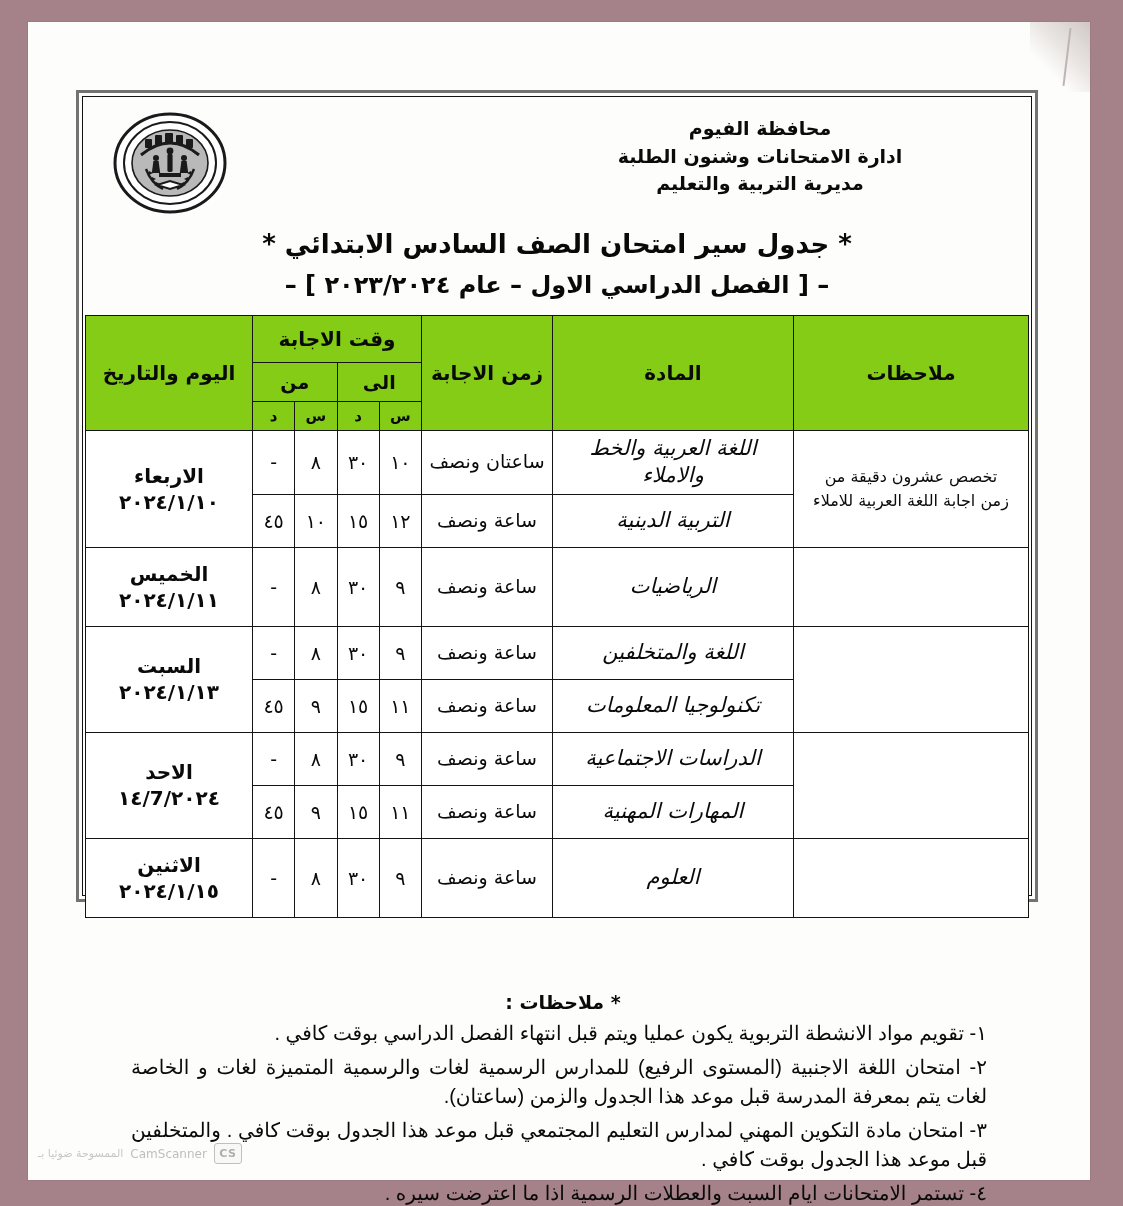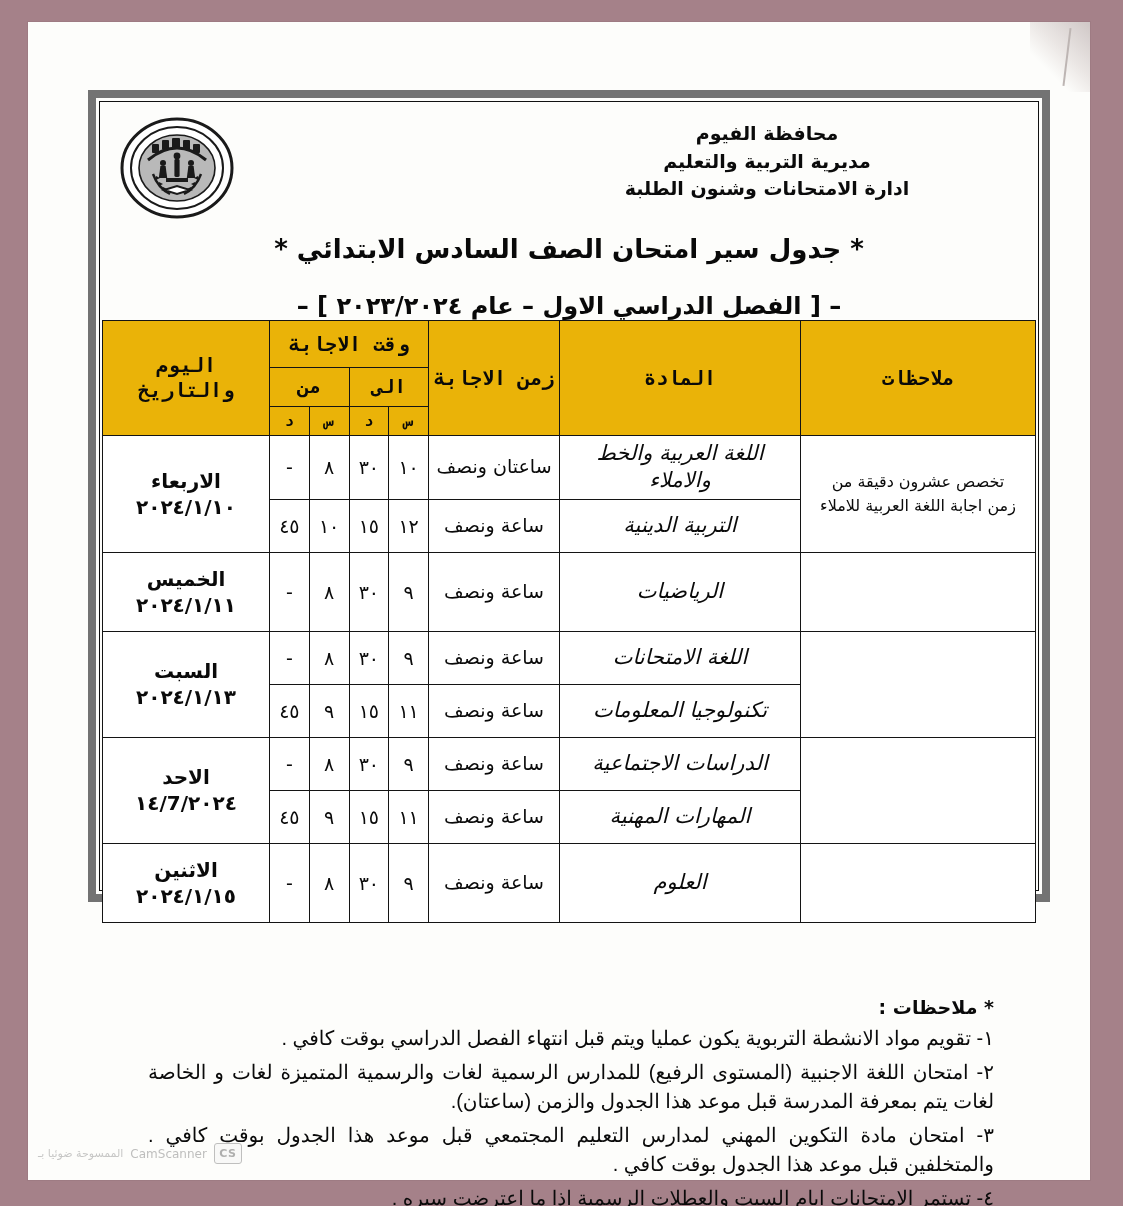--- a/index.html
+++ b/index.html
@@ -26,23 +26,23 @@
   .scan-fold:after{
     content:"";
     position:absolute; top:6px; right:22px;
     width:2px; height:58px;
     background:#bdb5b3;
     transform:rotate(7deg);
   }
 
   .sheet{
     position:absolute;
-    left:60px; top:68px;
+    left:48px; top:68px;
     width:962px; height:812px;
-    border:8px solid #737373;
+    border:3px solid #737373;
     box-sizing:border-box;
     padding:0;
   }
   .sheet-inner{
     position:absolute; inset:3px;
     border:1px solid #111;
   }
 
   
   .letterhead{
@@ -72,21 +72,21 @@
     text-align:center;
   }
   .title-main{
     font-family:"DejaVu Sans", sans-serif;
     font-weight:bold;
     font-size:26px;
     color:#090909;
     letter-spacing:.3px;
   }
   .title-sub{
-    margin-top:28px;
+    margin-top:12px;
     font-family:"DejaVu Sans", sans-serif;
     font-weight:bold;
     font-size:24px;
     color:#090909;
   }
 
   
   .tbl-wrap{
     position:absolute; left:0; right:0; top:222px;
     padding:0 6px;
@@ -99,23 +99,22 @@
     background:#fff;
   }
   table.sched th, table.sched td{
     border:1px solid #141414;
     text-align:center;
     vertical-align:middle;
     color:#0a0a0a;
     font-family:"DejaVu Sans", sans-serif;
   }
   table.sched thead th{
-    background:#eab308;
-    font-weight:bold;
-    font-family:Liberation Mono, monospace;
+    background:#84cc16;
+    font-weight:bold;
   }
   .h-big{font-size:20px;height:44px;}
   .h-mid{font-size:19px;height:36px;}
   .h-small{font-size:15px;height:26px;}
 
   .c-notes{width:232px;}
   .c-subject{width:238px;}
   .c-dur{width:128px;}
   .c-num{width:48px;}
   .c-day{width:164px;}
@@ -155,21 +154,21 @@
 
   
   .notes-block{
     position:absolute;
     left:52px; right:48px;
     top:898px;
     direction:rtl;
     color:#0a0a0a;
   }
   .notes-title{
-    text-align:right;
+    text-align:center;
     font-family:"DejaVu Sans", sans-serif;
     font-weight:bold;
     font-size:19px;
     margin-bottom:6px;
     padding-left:8px;
   }
   .note{
     font-family:Liberation Sans, sans-serif;
     font-size:20px;
     line-height:1.48;
@@ -246,22 +245,22 @@
             <path d="M80 60 l-4 2 l4 2 z"></path>
               <path d="M77 66 l-4 2 l4 2 z"></path>
             <path d="M73 71 l-4 2 l4 2 z"></path>
           </g>
           <rect x="48" y="62" width="22" height="4" fill="#1a1a1a"></rect>
           <path d="M46 74 l13 -4 l13 4 l-13 4 z" fill="#ffffff" stroke="#1a1a1a" stroke-width="2"></path>
         </svg>
       </div>
       <div class="org">
         <div>محافظة الفيوم</div>
+        <div>ادارة الامتحانات وشنون الطلبة</div>
         <div>مديرية التربية والتعليم</div>
-        <div>ادارة الامتحانات وشنون الطلبة</div>
       </div>
     </div>
 
     <div class="titles">
       <div class="title-main">* جدول سير امتحان الصف السادس الابتدائي *</div>
       <div class="title-sub">– [ الفصل الدراسي الاول – عام ٢٠٢٣/٢٠٢٤ ] –</div>
     </div>
 
     <div class="tbl-wrap">
       <table class="sched">
@@ -308,21 +307,21 @@
               <td class="subject">الرياضيات</td>
               <td class="dur">ساعة ونصف</td>
               <td class="num">٩</td>
               <td class="num">٣٠</td>
               <td class="num">٨</td>
               <td class="num">-</td>
               <td class="day" rowspan="1"><span>الخميس</span><span class="dnum">٢٠٢٤/١/١١</span></td>
             </tr>
             <tr class="subjrow daysep">
               <td class="notes" rowspan="2"></td>
-              <td class="subject">اللغة الامتحانات</td>
+              <td class="subject">اللغة والمتخلفين</td>
               <td class="dur">ساعة ونصف</td>
               <td class="num">٩</td>
               <td class="num">٣٠</td>
               <td class="num">٨</td>
               <td class="num">-</td>
               <td class="day" rowspan="2"><span>السبت</span><span class="dnum">٢٠٢٤/١/١٣</span></td>
             </tr>
             <tr class="subjrow">
               <td class="subject">تكنولوجيا المعلومات</td>
               <td class="dur">ساعة ونصف</td>

